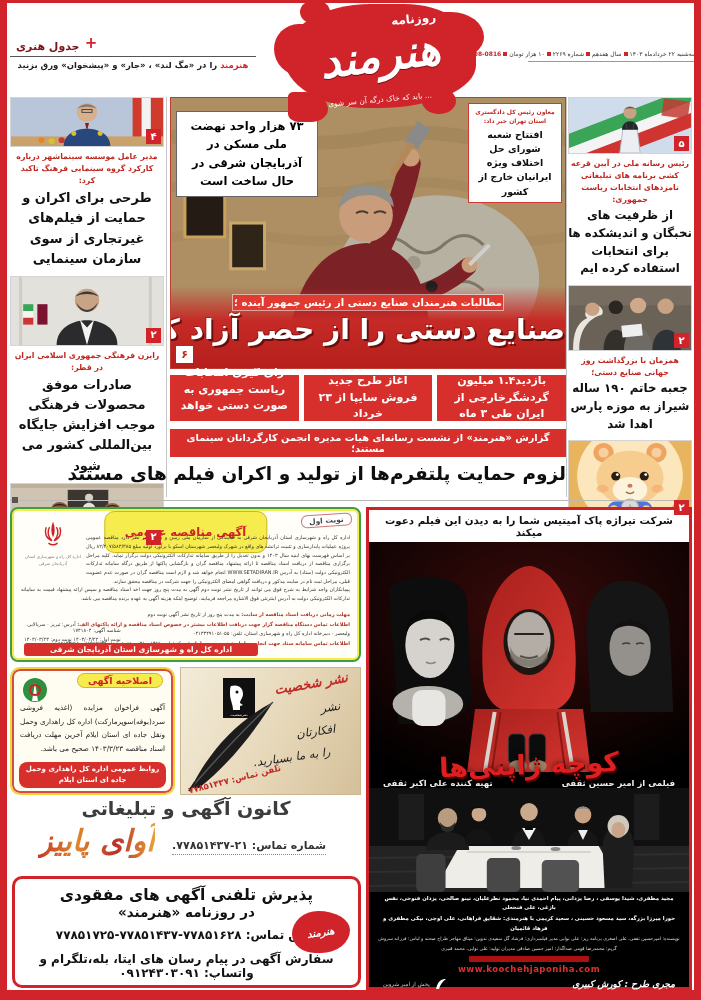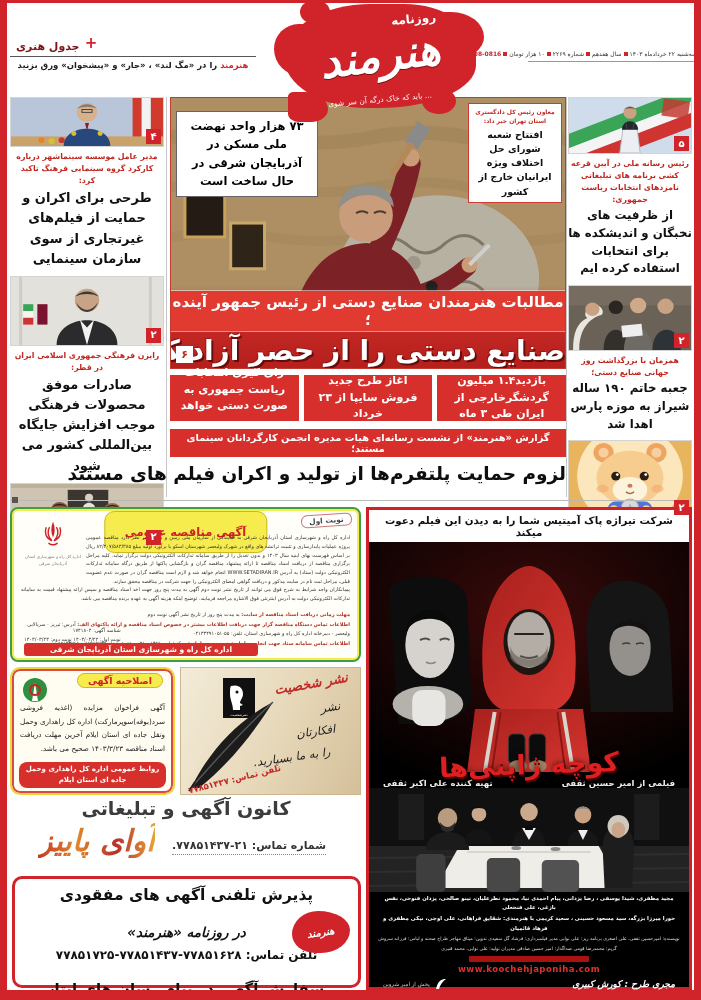--- a/index.html
+++ b/index.html
@@ -65,21 +65,21 @@
   .main-story svg{position:absolute;inset:0;width:100%;height:100%;}
   .ov-right{position:absolute;top:5px;right:3px;width:94px;background:#fff;border:1px solid #cf3a32;
             padding:3px 4px;text-align:center;z-index:4;}
   .ov-right .kicker{font-size:6px;margin:0 0 2px;}
   .ov-right .headline{font-size:9.5px;line-height:1.5;}
   .ov-left{position:absolute;top:13px;left:5px;width:142px;background:#fff;border:1px solid #666;
            padding:5px 12px;text-align:center;font-size:11.5px;font-weight:bold;line-height:1.6;z-index:4;}
   .main-band{position:absolute;left:0;right:0;bottom:0;height:82px;z-index:5;text-align:center;
              background:linear-gradient(to top,#b51f1c 0%,#c62a26 58%,rgba(198,42,38,0) 100%);padding-top:5px;}
   .main-kicker{display:inline-block;background:#e03a31;outline:1px solid rgba(255,255,255,.5);color:#fff;
-               font-size:15px;font-weight:bold;padding:2px 1px;}
+               font-size:10px;font-weight:bold;padding:2px 1px;}
   .main-headline{color:#fff;font-size:28px;font-weight:bold;white-space:nowrap;margin-top:3px;
                  text-shadow:2px 2px 0 rgba(45,0,0,.6),-1px -1px 0 rgba(45,0,0,.3);}
   .main-badge{position:absolute;left:5px;bottom:5px;width:17px;height:17px;background:#fff;color:#c2271f;
               font-weight:bold;font-size:11px;display:flex;align-items:center;justify-content:center;}
 
   .ticker{position:absolute;top:375px;left:170px;width:396px;display:flex;gap:5px;height:46px;}
   .tbox{background:var(--red2);color:#fff;font-weight:bold;font-size:11px;line-height:1.5;text-align:center;
         padding:4px 6px;flex:1;display:flex;align-items:center;justify-content:center;}
 
   .secondary{position:absolute;top:429px;left:170px;width:396px;text-align:center;}
@@ -139,23 +139,23 @@
   .agency-brand{position:absolute;left:26px;top:26px;font-size:30px;font-weight:bold;font-style:italic;
           color:#d96a28;background:linear-gradient(90deg,#c43a24,#e0872c,#b8302a,#e8a23a);
           -webkit-background-clip:text;background-clip:text;-webkit-text-fill-color:transparent;}
   .agency-phone{position:absolute;right:34px;top:42px;font-size:11px;font-weight:bold;color:#333;
           border-bottom:1px dotted #888;padding-bottom:2px;}
 
   
   .lostads{position:absolute;top:876px;left:12px;width:349px;height:112px;border:3px solid var(--red);
           border-radius:10px;background:#fff;text-align:center;padding-top:7px;}
   .lost-line1{font-size:15.5px;font-weight:bold;color:#111;}
-  .lost-line2{font-size:13.5px;font-weight:bold;color:#111;margin-top:20px;font-style:italic;}
+  .lost-line2{font-size:13.5px;font-weight:bold;color:#111;margin-top:0;}
   .lost-phones{font-size:12px;font-weight:bold;color:#111;margin-top:8px;direction:ltr;}
-  .lost-order{font-size:15px;font-weight:bold;color:#111;margin-top:18px;}
+  .lost-order{font-size:12px;font-weight:bold;color:#111;margin-top:10px;}
   .lost-stamp{position:absolute;right:8px;top:32px;width:58px;height:42px;background:var(--red);
           border-radius:45% 55% 50% 40%/55% 45% 55% 45%;display:flex;align-items:center;justify-content:center;}
   .lost-stamp span{color:#fff;font-size:10px;font-weight:bold;font-style:italic;transform:rotate(-8deg);}
 
   
   .poster{position:absolute;top:507px;left:366px;width:326px;height:483px;border:3px solid #cf2127;
           background:#000;display:flex;flex-direction:column;}
   .poster-invite{background:#fff;color:#111;font-size:10.3px;font-weight:bold;text-align:center;padding:4px 2px;}
   .poster-visual{position:relative;height:230px;flex:none;}
   .poster-visual svg{display:block;width:100%;height:100%;}

